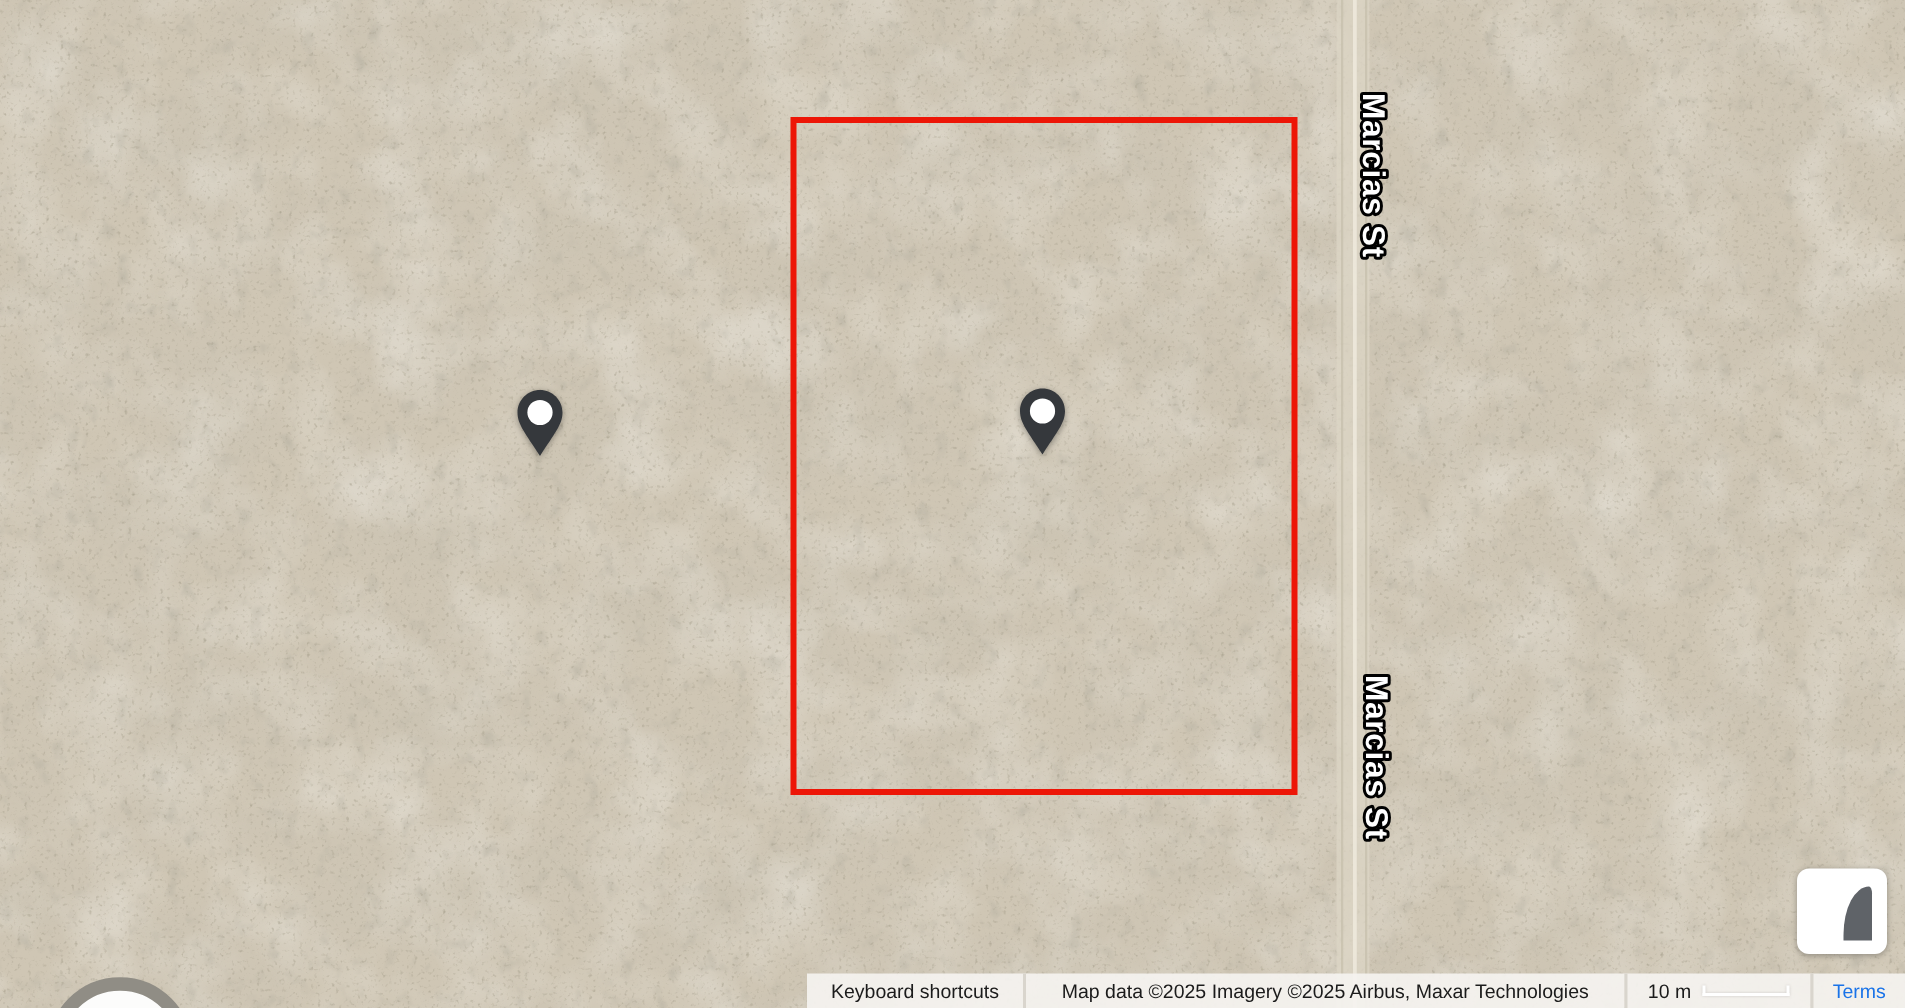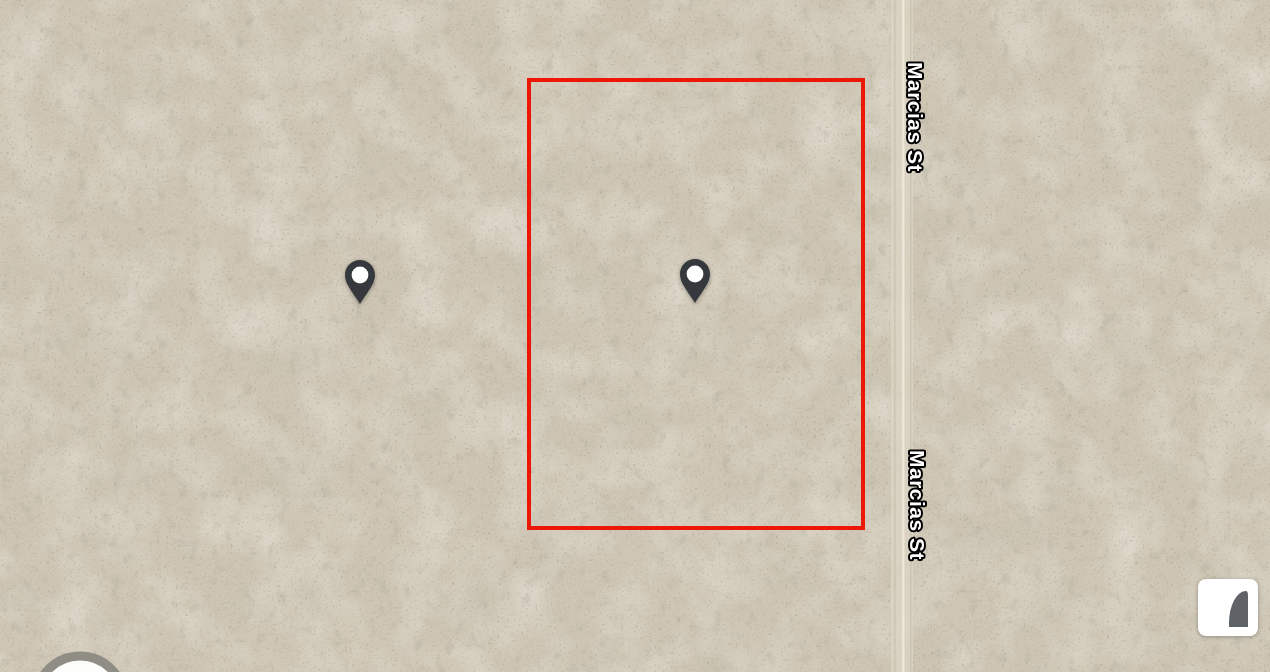--- a/index.html
+++ b/index.html
@@ -163,14 +163,23 @@
   <svg class="labels-overlay" xmlns="http://www.w3.org/2000/svg" width="1270" height="672" viewBox="0 0 1270 672">
     <text class="street-label" x="915" y="117" transform="rotate(90 915 117)">Marcias St</text>
     <text class="street-label" x="917" y="505" transform="rotate(90 917 505)">Marcias St</text>
   </svg>
 
   <div class="pegman-ctrl">
     <div class="pegman-yellow"></div>
     <div class="pegman-body"></div>
   </div>
 
+  <div class="footer">
+    <div class="f-seg f-ks">Keyboard shortcuts</div>
+    <div class="f-seg f-attr">Map data ©2025 Imagery ©2025 Airbus, Maxar Technologies</div>
+    <div class="f-seg f-scale">
+      <span>10 m</span>
+      <span class="scalebar"></span>
+    </div>
+    <div class="f-seg f-terms">Terms</div>
+  </div>
 
 </div>
 
 </body></html>

